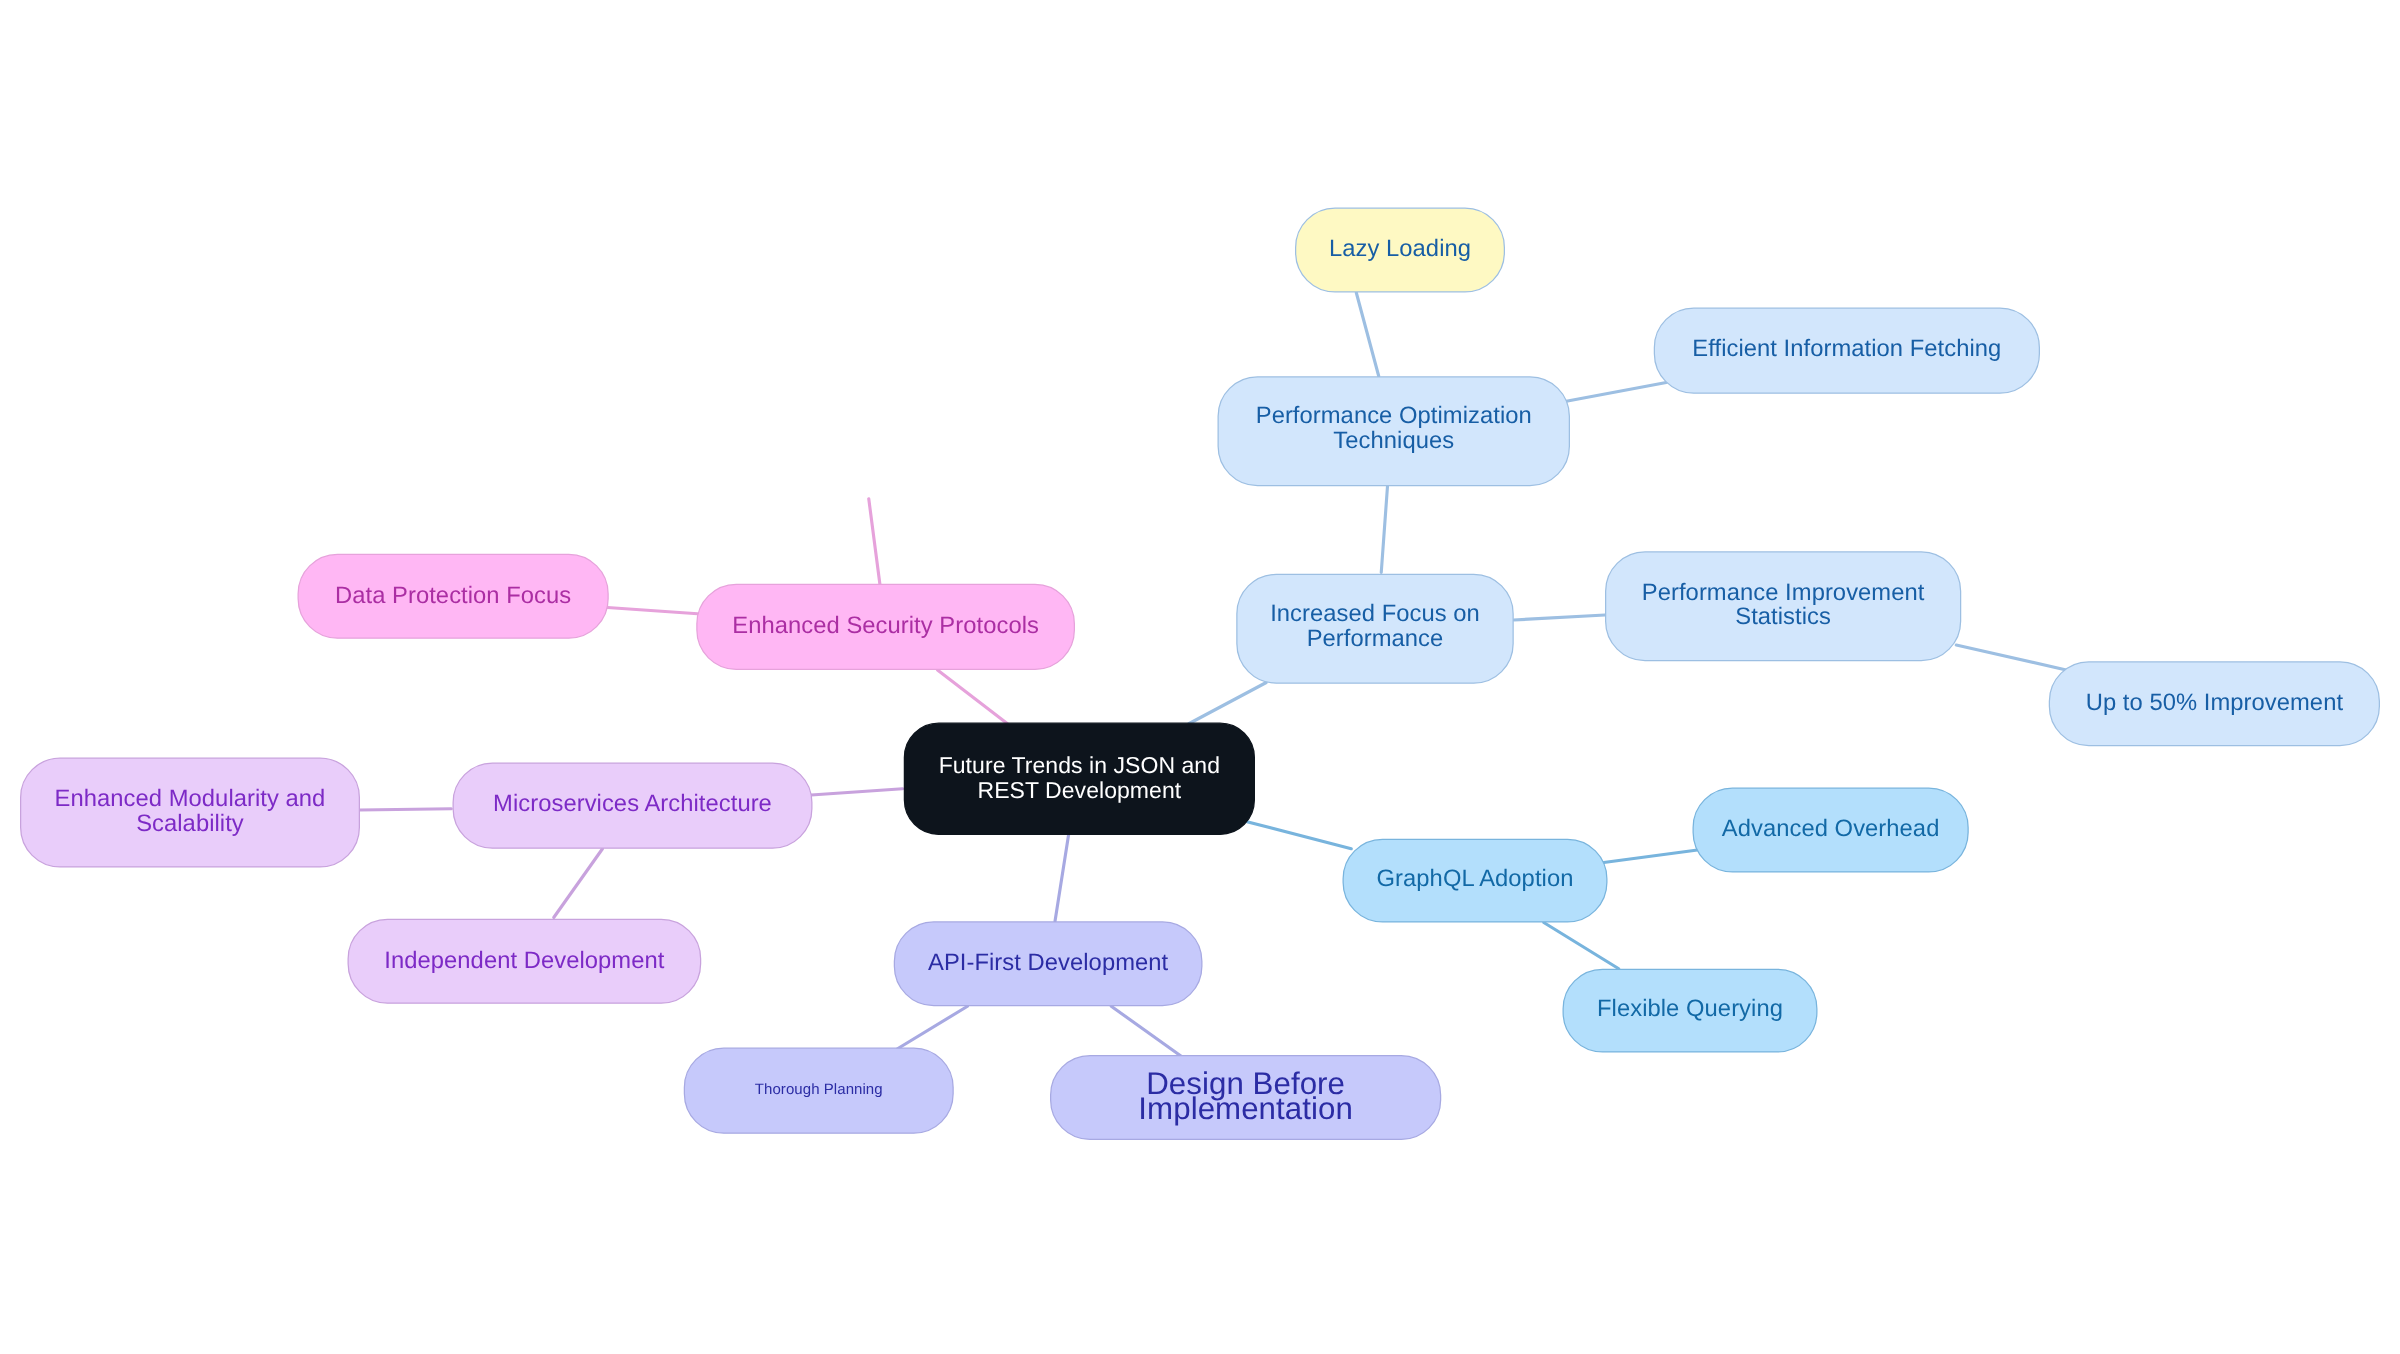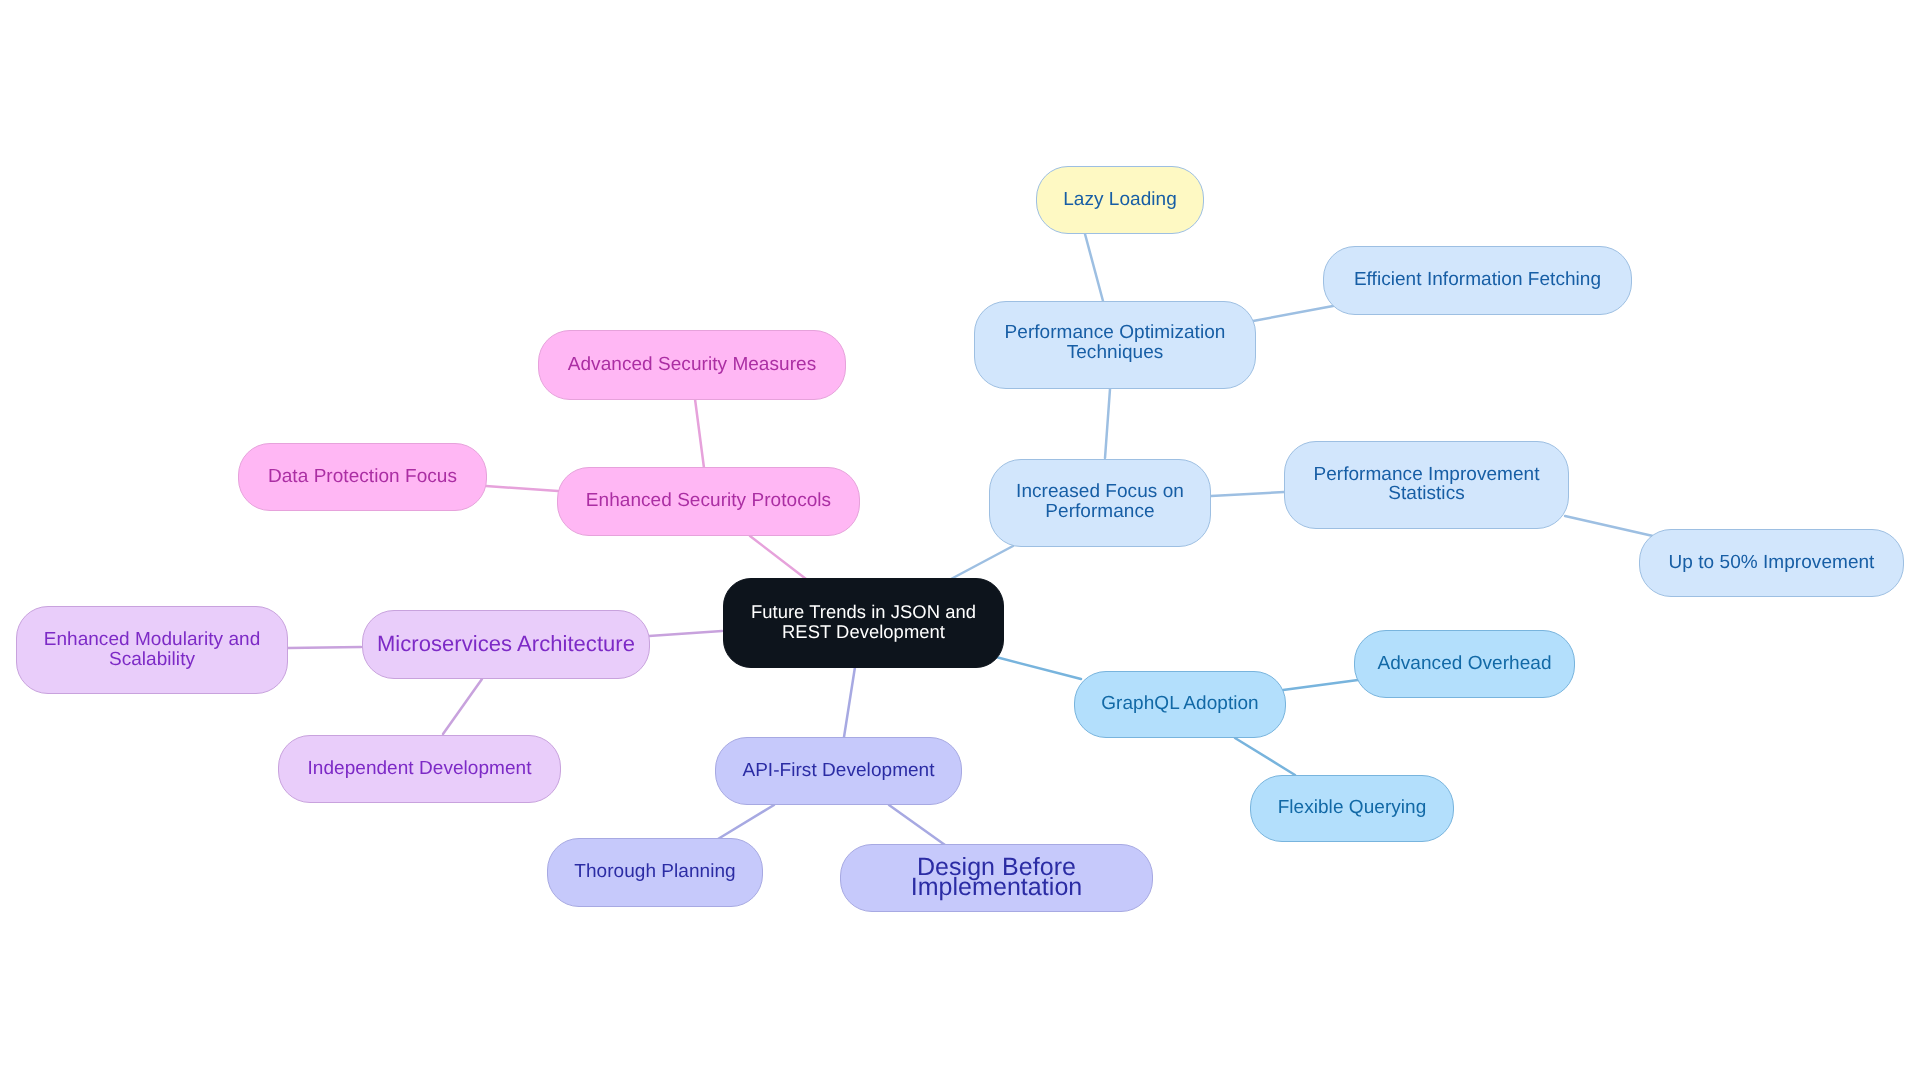--- a/index.html
+++ b/index.html
@@ -69,39 +69,36 @@
       </div>
     <div class="node" style="left: 1354px; top: 630px; width: 221px; height: 68px; border-radius: 32px; background: rgb(179, 223, 252); border-color: rgb(120, 180, 221); color: rgb(18, 105, 166); font-size: 19px;">
         <span class="lbl" style="top: -0.3px;">Advanced Overhead</span>
       </div>
     <div class="node" style="left: 1250px; top: 775px; width: 204px; height: 67px; border-radius: 32px; background: rgb(179, 223, 252); border-color: rgb(120, 180, 221); color: rgb(18, 105, 166); font-size: 19px;">
         <span class="lbl" style="top: -0.3px;">Flexible Querying</span>
       </div>
     <div class="node" style="left: 557px; top: 467px; width: 303px; height: 69px; border-radius: 32px; background: rgb(255, 183, 244); border-color: rgb(230, 162, 219); color: rgb(171, 46, 163); font-size: 19px;">
         <span class="lbl" style="top: -0.3px;">Enhanced Security Protocols</span>
       </div>
-    <div class="node" style="left: 538px; top: 330px; width: 308px; height: 70px; border-radius: 32px; background: rgb(255, 183, 244); border-color: rgb(230, 162, 219); color: rgb(171, 46, 163); font-size: 19px;">
-        <span class="lbl" style="top: -0.3px;">Advanced Security Measures</span>
-      </div>
     <div class="node" style="left: 238px; top: 443px; width: 249px; height: 68px; border-radius: 32px; background: rgb(255, 183, 244); border-color: rgb(230, 162, 219); color: rgb(171, 46, 163); font-size: 19px;">
         <span class="lbl" style="top: -0.3px;">Data Protection Focus</span>
       </div>
-    <div class="node" style="left: 362px; top: 610px; width: 288px; height: 69px; border-radius: 32px; background: rgb(233, 205, 250); border-color: rgb(200, 162, 221); color: rgb(125, 42, 198); font-size: 22px;">
+    <div class="node" style="left: 362px; top: 610px; width: 288px; height: 69px; border-radius: 32px; background: rgb(233, 205, 250); border-color: rgb(200, 162, 221); color: rgb(125, 42, 198); font-size: 19px;">
         <span class="lbl" style="top: -0.3px;">Microservices Architecture</span>
       </div>
     <div class="node" style="left: 278px; top: 735px; width: 283px; height: 68px; border-radius: 32px; background: rgb(233, 205, 250); border-color: rgb(200, 162, 221); color: rgb(125, 42, 198); font-size: 19px;">
         <span class="lbl" style="top: -0.3px;">Independent Development</span>
       </div>
     <div class="node" style="left: 16px; top: 606px; width: 272px; height: 88px; border-radius: 32px; background: rgb(233, 205, 250); border-color: rgb(200, 162, 221); color: rgb(125, 42, 198); font-size: 19px;">
         <span class="lbl" style="top: -0.4px;">Enhanced Modularity and
 Scalability</span>
       </div>
     <div class="node" style="left: 715px; top: 737px; width: 247px; height: 68px; border-radius: 32px; background: rgb(198, 201, 251); border-color: rgb(167, 169, 226); color: rgb(43, 44, 164); font-size: 19px;">
         <span class="lbl" style="top: -0.3px;">API-First Development</span>
       </div>
-    <div class="node" style="left: 547px; top: 838px; width: 216px; height: 69px; border-radius: 32px; background: rgb(198, 201, 251); border-color: rgb(167, 169, 226); color: rgb(43, 44, 164); font-size: 19px;">
+    <div class="node" style="left: 547px; top: 838px; width: 216px; height: 69px; border-radius: 32px; background: rgb(198, 201, 251); border-color: rgb(167, 169, 226); color: rgb(43, 44, 164); font-size: 12px;">
         <span class="lbl" style="top: -0.3px;">Thorough Planning</span>
       </div>
     <div class="node" style="left: 840px; top: 844px; width: 313px; height: 68px; border-radius: 32px; background: rgb(198, 201, 251); border-color: rgb(167, 169, 226); color: rgb(43, 44, 164); font-size: 25px;">
         <span class="lbl" style="top: -0.3px;">Design Before Implementation</span>
       </div>
   </div>
 </div>
 
 </body></html>

